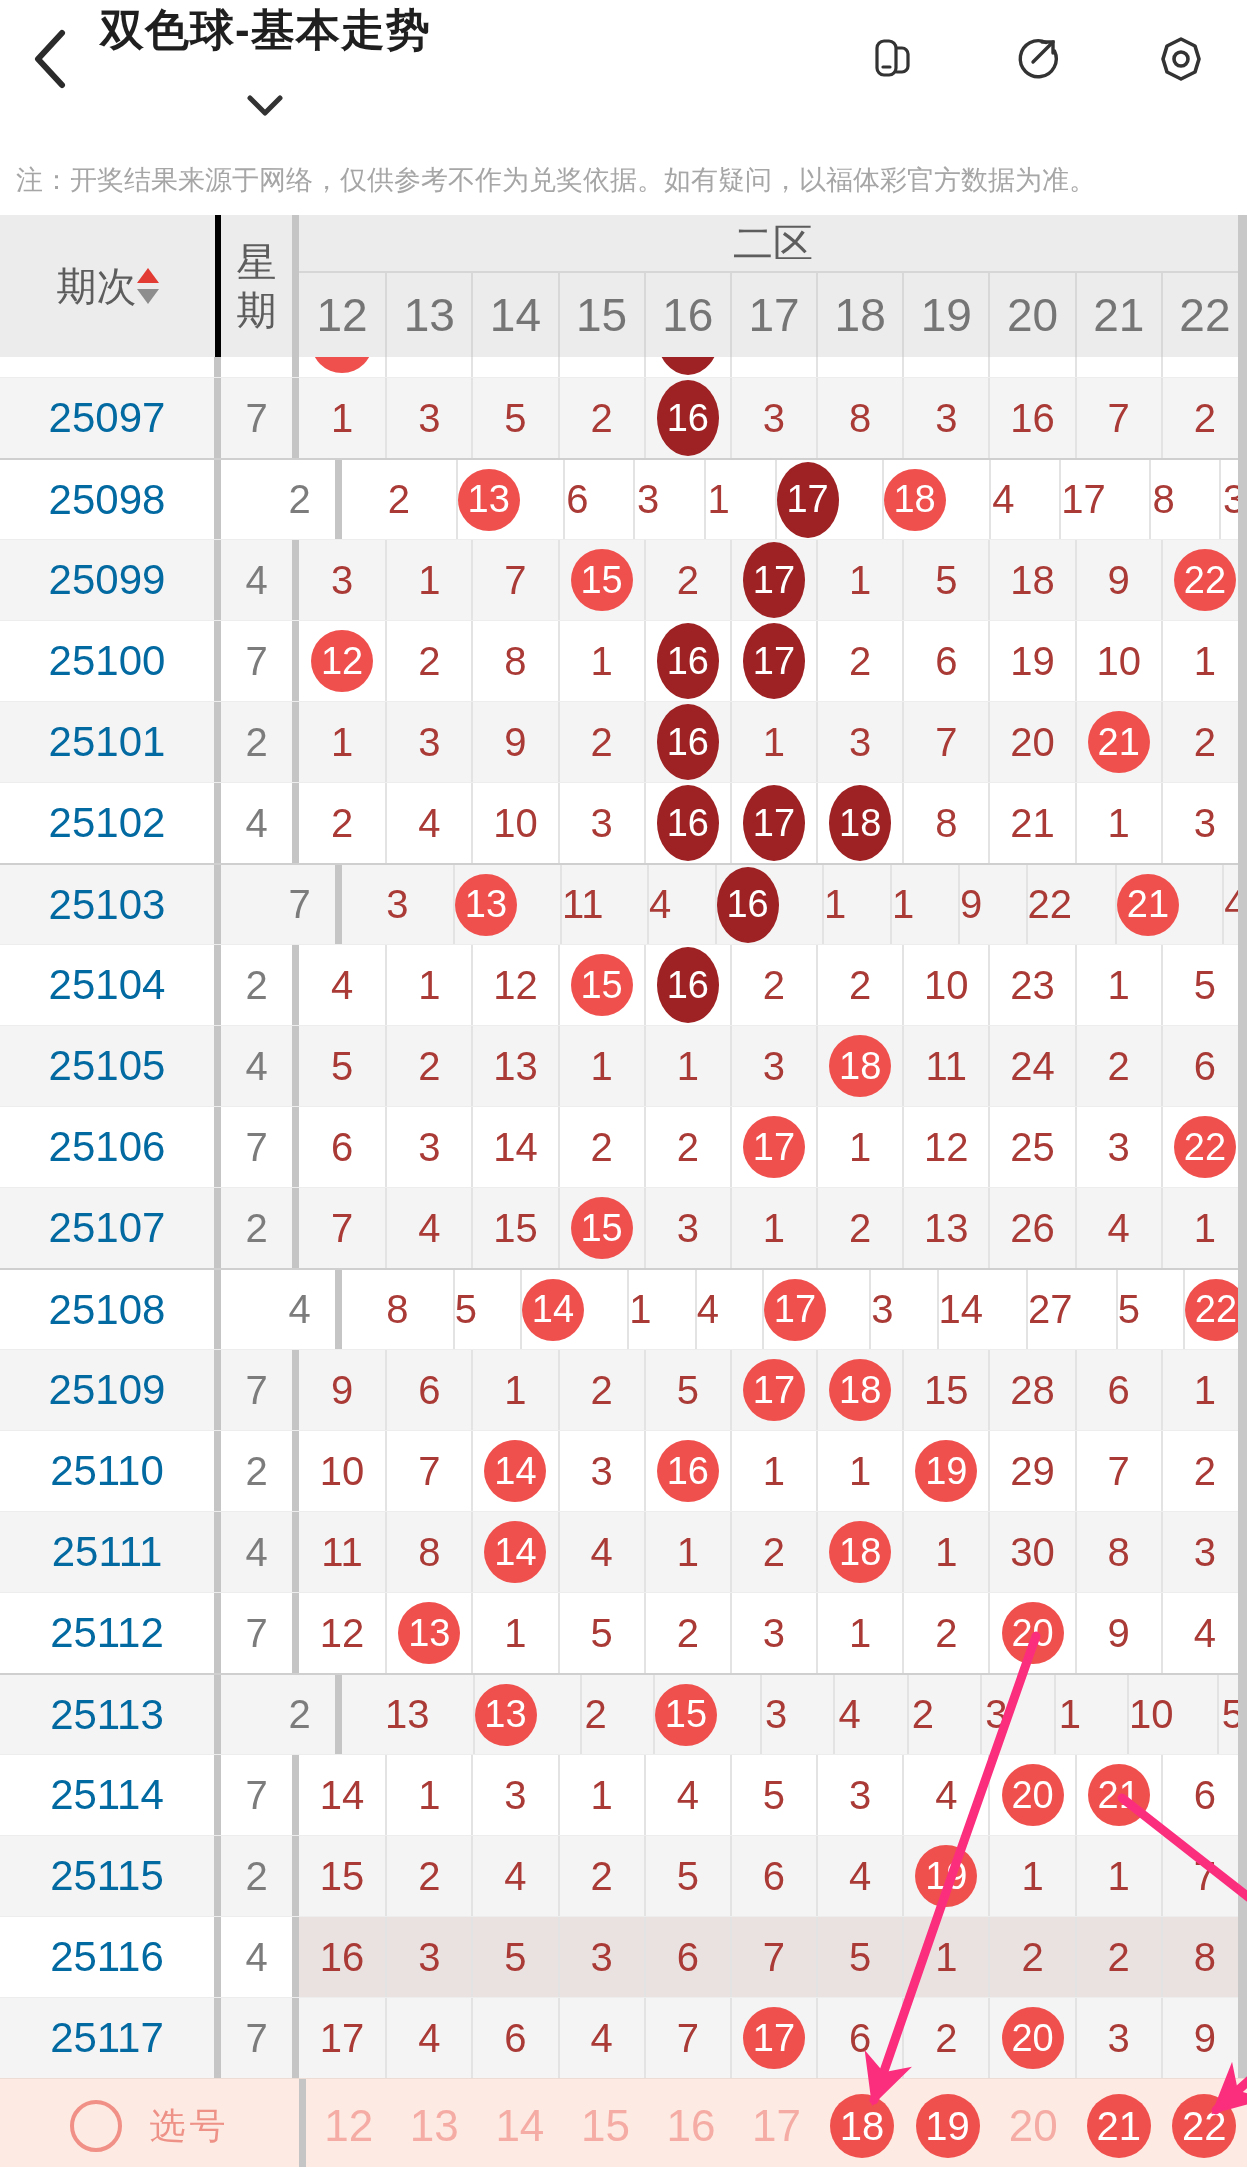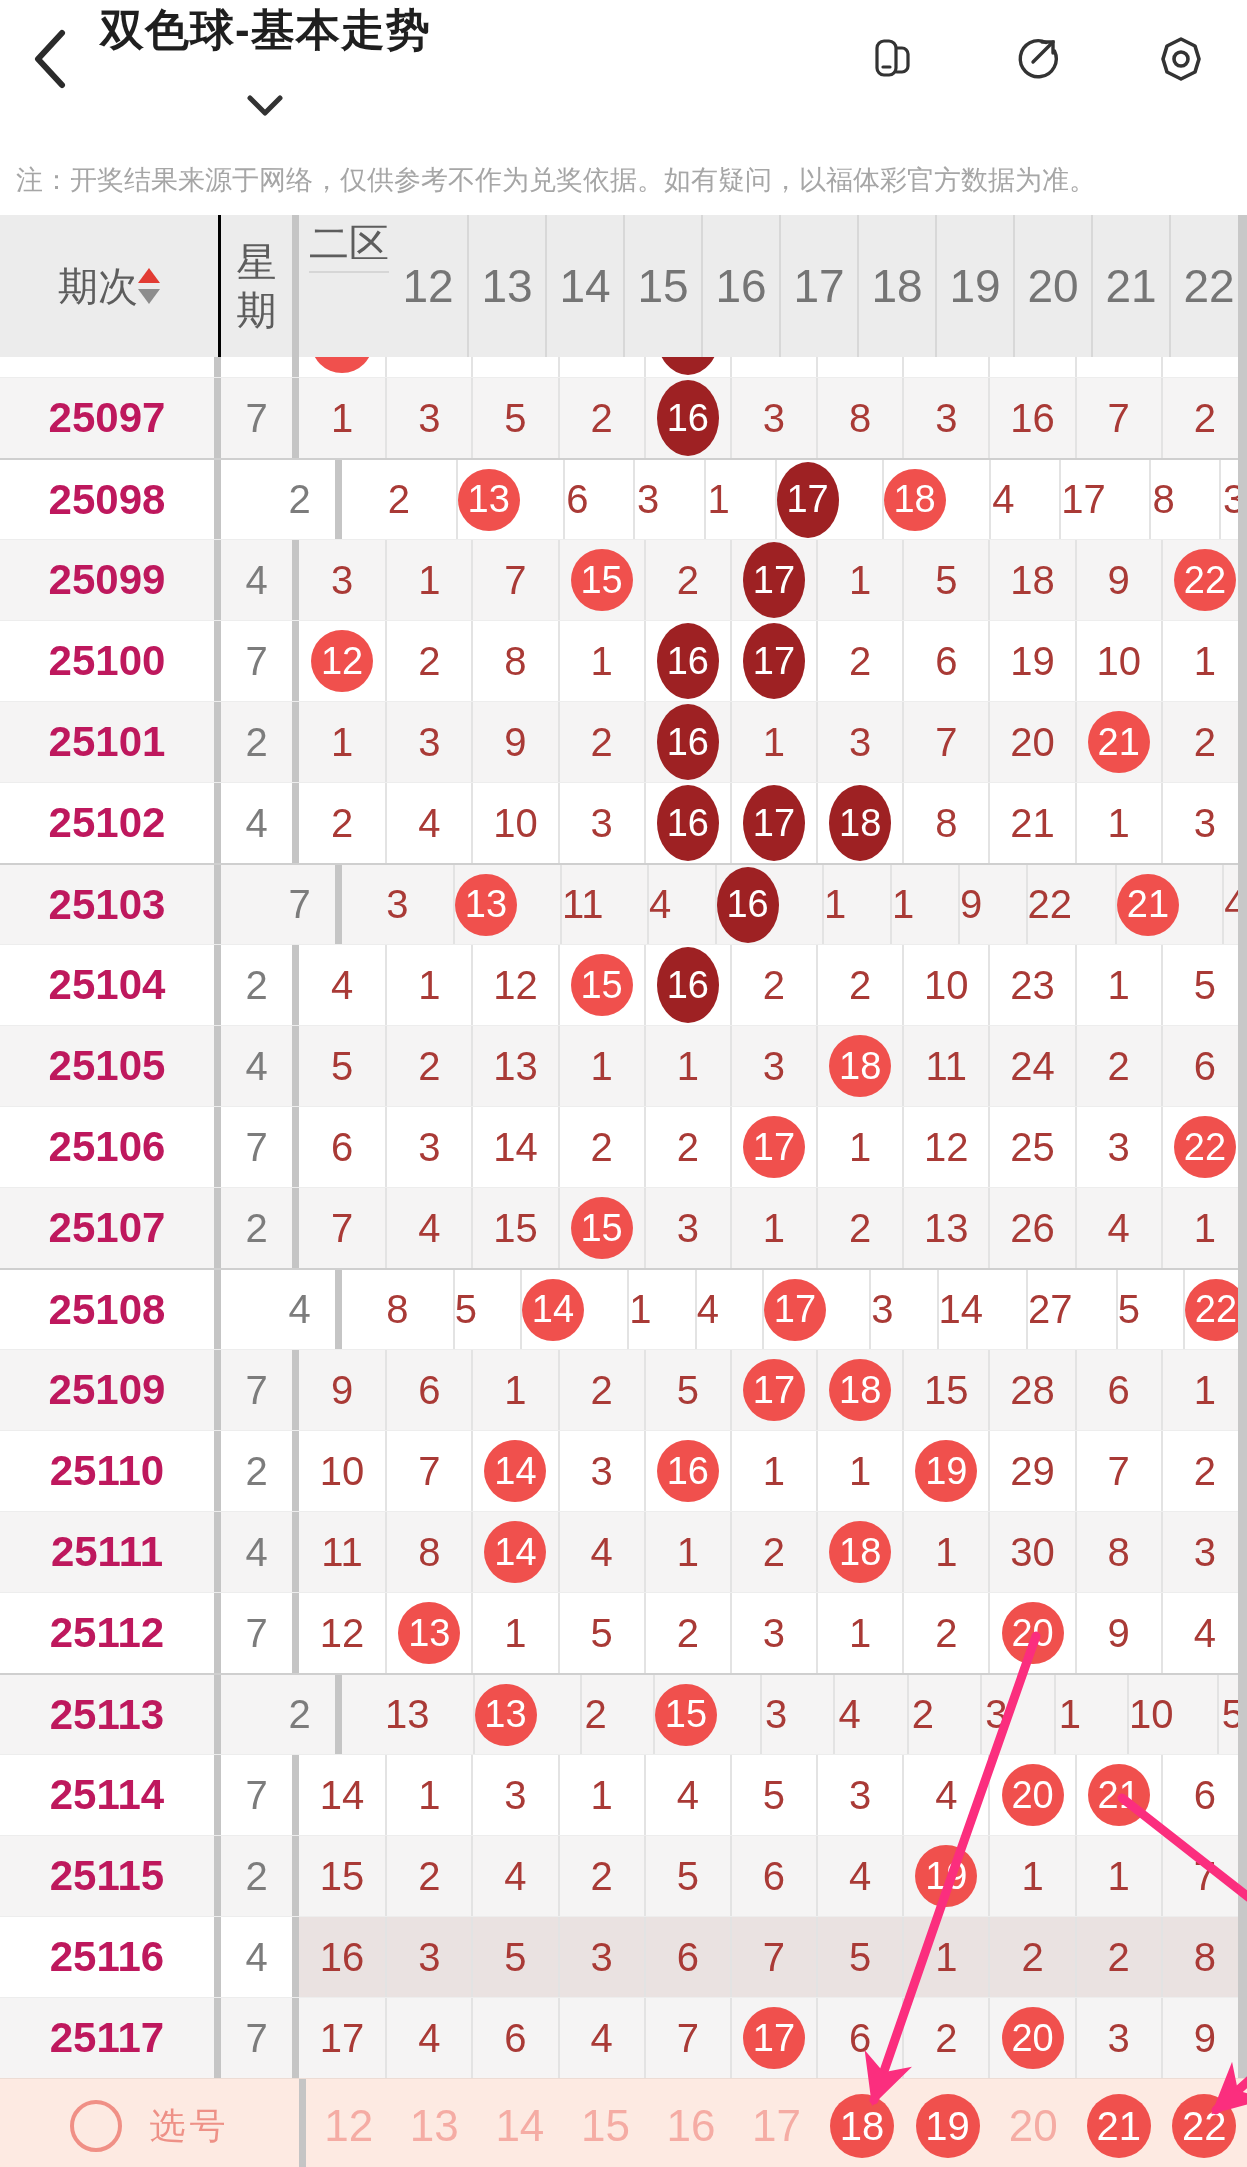--- a/index.html
+++ b/index.html
@@ -18,44 +18,44 @@
   .abicon { width:48px; height:48px; display:flex; align-items:center; justify-content:center; }
 
   
   .notice { position:absolute; top:152px; left:0; width:1247px; height:56px;
     line-height:56px; padding-left:16px; font-size:27px; color:#a6a6a6; }
 
   
   .table { position:absolute; top:215px; left:0; width:1247px; }
   .thead { display:grid; grid-template-columns:221px 78px 1fr; height:142px;
     background:#ececec; color:#5d5d5d; }
-  .th-period { border-right:3px solid #000000; display:flex; align-items:center;
+  .th-period { border-right:6px solid #000000; display:flex; align-items:center;
     justify-content:center; gap:0; font-size:40px; }
   .sorticons { display:flex; flex-direction:column; gap:6px; }
   .tri-up { width:0; height:0; border-left:11px solid transparent; border-right:11px solid transparent;
     border-bottom:15px solid #e23b33; }
   .tri-down { width:0; height:0; border-left:11px solid transparent; border-right:11px solid transparent;
     border-top:15px solid #8d8d8d; }
   .th-week { border-right:7px solid #c5c5c5; display:flex; flex-direction:column;
     align-items:center; justify-content:center; font-size:40px; line-height:1.2; }
-  .th-right { display:flex; flex-direction:row;padding-left:10px; }
+  .th-right { display:flex; flex-direction:column; }
   .th-zone { height:58px; display:flex; align-items:center; justify-content:center;
     font-size:40px; border-bottom:2px solid #d6d6d6; }
   .th-nums { flex:1; display:grid; grid-template-columns:repeat(11,1fr); }
   .th-nums > div { display:flex; align-items:center; justify-content:center;
     font-size:46px; color:#757575; }
   .th-nums > div + div { border-left:2px solid #d8d8d8; }
 
   
   .row { display:grid; grid-template-columns:221px 78px repeat(11,1fr);
     height:81px; border-top:1px solid #ededed; background:#fff; }
   .row.odd { background:#f5f4f4; }
   .row.group { border-top:2px solid #cfcfcf;gap:43px; }
   .c { display:flex; align-items:center; justify-content:center; height:100%; position:relative; }
-  .c-period { font-size:42px; color:#be185d; border-right:7px solid #c5c5c5;font-weight:bold; }
+  .c-period { font-size:42px; color:#0369a1; border-right:7px solid #c5c5c5; }
   .c-week { font-size:40px; color:#7c7c7c; border-right:7px solid #c5c5c5; }
   .c-num { font-size:40px; color:#a93a36; }
   .c-num + .c-num { border-left:2px solid #e3e3e3; }
   .row.hl .c-num { background:#eae2e1; }
 
   .ball { display:flex; align-items:center; justify-content:center;
     border-radius:50%; color:#fff; font-size:38px; flex:none; }
   .ball.bright { width:62px; height:62px; background:#f0504d; }
   .ball.dark { width:62px; height:76px; background:#9e2123; }
 

